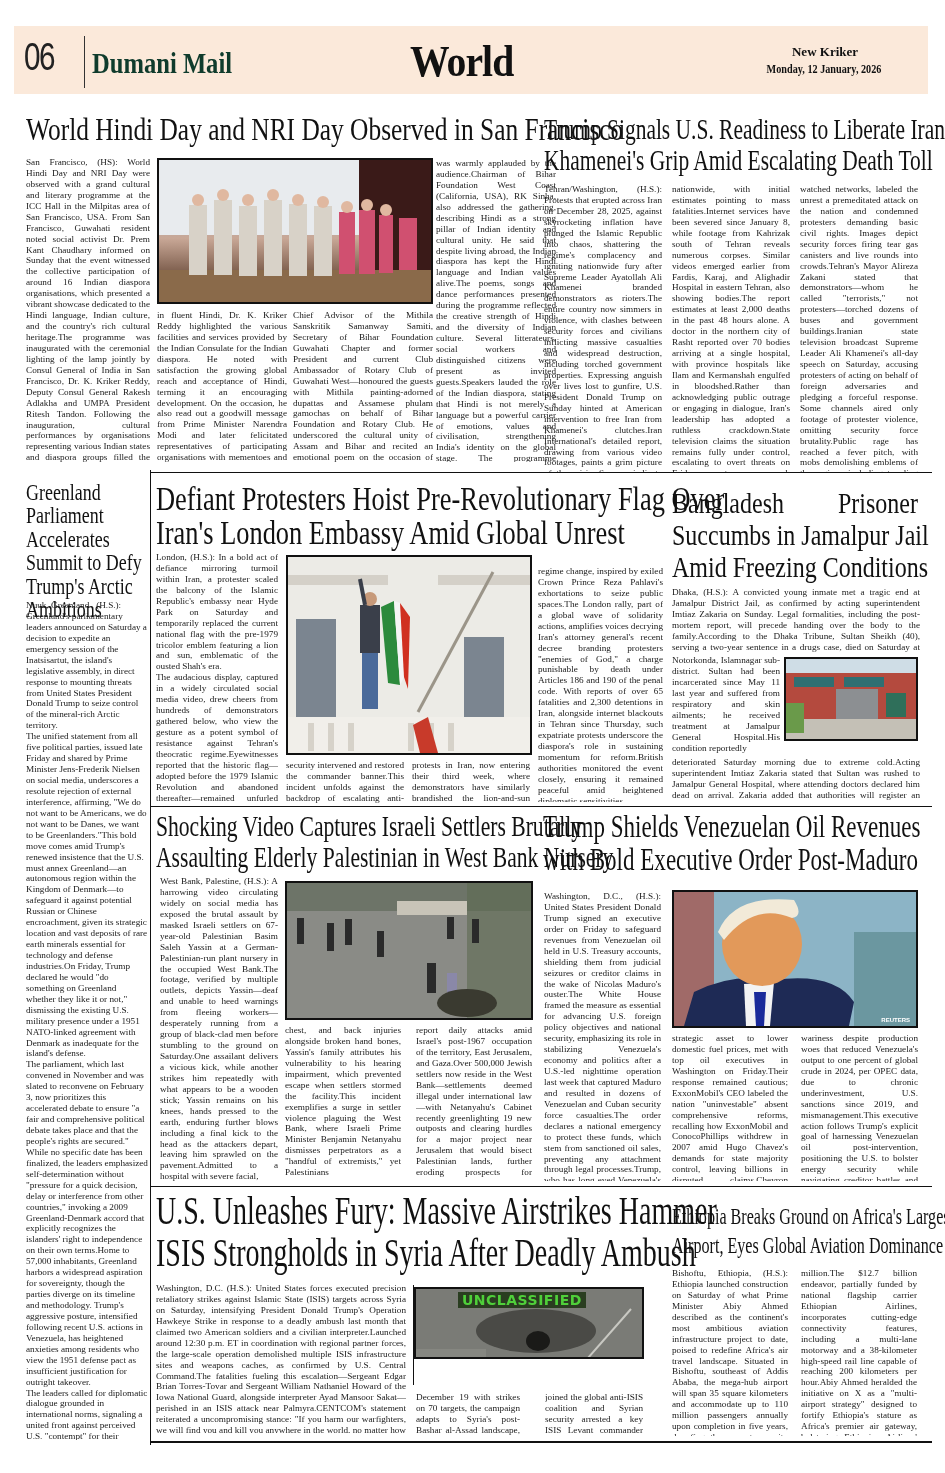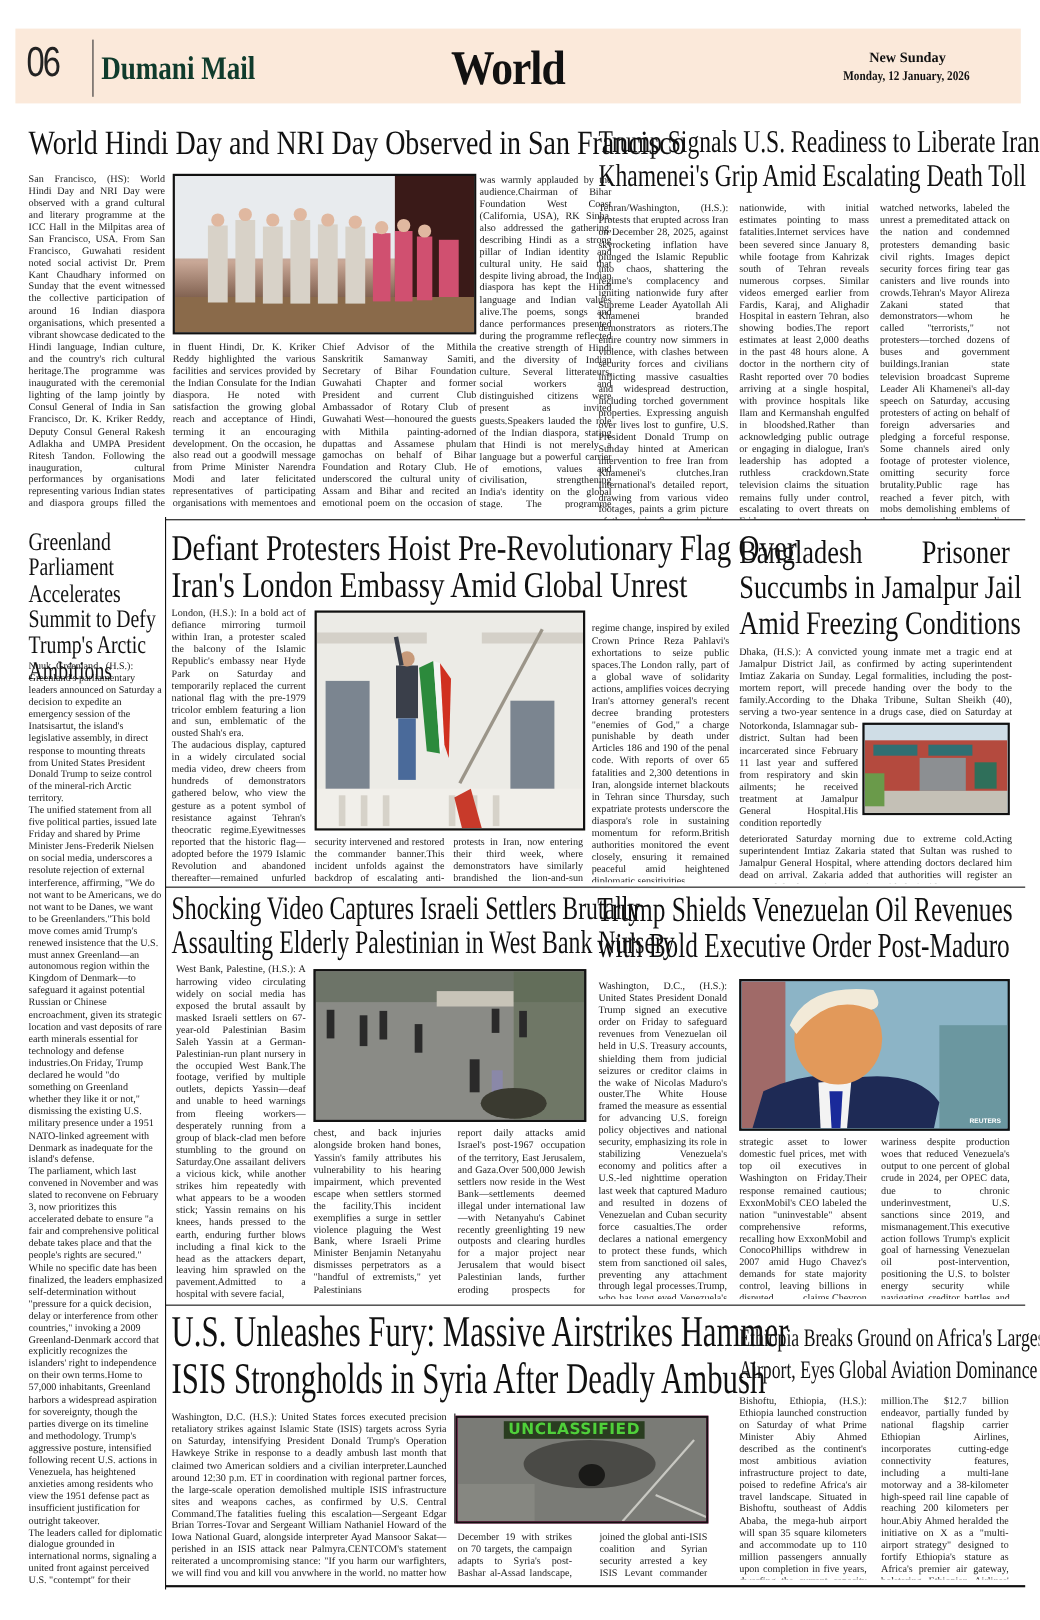--- a/index.html
+++ b/index.html
@@ -20,21 +20,21 @@
 .vrule{background:#111;width:1px}
 </style>
 </head>
 <body>
 
 <div class="abs masthead"></div>
 <div class="abs pgno">06</div>
 <div class="abs mh-div"></div>
 <div class="abs paper">Dumani Mail</div>
 <div class="abs section">World</div>
-<div class="abs city">New Sunday</div>
+<div class="abs city">New Kriker</div>
 <div class="abs date">Monday, 12 January, 2026</div>
 
 <div class="abs hl" style="left:26px;top:114px;font-size:31px;transform:scaleX(.82)">World Hindi Day and NRI Day Observed in San Francisco</div>
 <div class="abs body" style="left:26px;top:157px;width:124px;height:305px">San Francisco, (HS): World Hindi Day and NRI Day were observed with a grand cultural and literary programme at the ICC Hall in the Milpitas area of San Francisco, USA. From San Francisco, Guwahati resident noted social activist Dr. Prem Kant Chaudhary informed on Sunday that the event witnessed the collective participation of around 16 Indian diaspora organisations, which presented a vibrant showcase dedicated to the Hindi language, Indian culture, and the country's rich cultural heritage.The programme was inaugurated with the ceremonial lighting of the lamp jointly by Consul General of India in San Francisco, Dr. K. Kriker Reddy, Deputy Consul General Rakesh Adlakha and UMPA President Ritesh Tandon. Following the inauguration, cultural performances by organisations representing various Indian states and diaspora groups filled the auditorium with the colours and spirit of Indian tradition.Addressing the gathering</div>
 <div class="abs pic" style="left:157px;top:158px;width:276px;height:146px;background:linear-gradient(180deg,#4d5966 0%,#9aa4b0 30%,#c9a897 55%,#7a5b4a 80%,#6b4a36 100%)">
   <svg width="272" height="142" viewBox="0 0 272 142">
     <rect x="0" y="0" width="272" height="75" fill="#e8ebee"></rect>
     <rect x="200" y="0" width="72" height="142" fill="#3a1a18"></rect>
     <rect x="0" y="110" width="272" height="32" fill="#8a6a4a"></rect>
     <g fill="#d8d2c8">
@@ -115,21 +115,21 @@
   </svg>
 </div>
 <div class="abs body" style="left:286px;top:760px;width:118px;height:44px">security intervened and restored the commander banner.This incident unfolds against the backdrop of escalating anti-government</div>
 <div class="abs body" style="left:412px;top:760px;width:118px;height:44px">protests in Iran, now entering their third week, where demonstrators have similarly brandished the lion-and-sun motif alongside calls for</div>
 <div class="abs body" style="left:538px;top:566px;width:125px;height:236px">regime change, inspired by exiled Crown Prince Reza Pahlavi's exhortations to seize public spaces.The London rally, part of a global wave of solidarity actions, amplifies voices decrying Iran's attorney general's recent decree branding protesters "enemies of God," a charge punishable by death under Articles 186 and 190 of the penal code. With reports of over 65 fatalities and 2,300 detentions in Iran, alongside internet blackouts in Tehran since Thursday, such expatriate protests underscore the diaspora's role in sustaining momentum for reform.British authorities monitored the event closely, ensuring it remained peaceful amid heightened diplomatic sensitivities.</div>
 
 <div class="abs hl" style="left:672px;top:487px;font-size:30px;transform:scaleX(.8);word-spacing:60px">Bangladesh Prisoner</div>
 <div class="abs hl" style="left:672px;top:519px;font-size:30px;transform:scaleX(.8)">Succumbs in Jamalpur Jail</div>
 <div class="abs hl" style="left:672px;top:551px;font-size:30px;transform:scaleX(.8)">Amid Freezing Conditions</div>
 <div class="abs body" style="left:672px;top:587px;width:248px;height:66px">Dhaka, (H.S.): A convicted young inmate met a tragic end at Jamalpur District Jail, as confirmed by acting superintendent Imtiaz Zakaria on Sunday. Legal formalities, including the post-mortem report, will precede handing over the body to the family.According to the Dhaka Tribune, Sultan Sheikh (40), serving a two-year sentence in a drugs case, died on Saturday at the facility. His father, Chatku Sheikh, resides in</div>
-<div class="abs body" style="left:672px;top:655px;width:108px;height:100px">Notorkonda, Islamnagar sub-district. Sultan had been incarcerated since February 11 last year and suffered from respiratory and skin ailments; he received treatment at Jamalpur General Hospital.His condition reportedly</div>
+<div class="abs body" style="left:672px;top:655px;width:108px;height:100px">Notorkonda, Islamnagar sub-district. Sultan had been incarcerated since May 11 last year and suffered from respiratory and skin ailments; he received treatment at Jamalpur General Hospital.His condition reportedly</div>
 <div class="abs pic" style="left:784px;top:657px;width:134px;height:84px;background:#c9d4dc">
   <svg width="130" height="80" viewBox="0 0 130 80">
     <rect x="0" y="0" width="130" height="80" fill="#cfdde6"></rect>
     <rect x="0" y="14" width="130" height="46" fill="#b44a3e"></rect>
     <rect x="8" y="18" width="40" height="10" fill="#2f6f72"></rect>
     <rect x="58" y="18" width="40" height="10" fill="#2f6f72"></rect>
     <rect x="50" y="30" width="42" height="30" fill="#8c8f92"></rect>
     <rect x="100" y="34" width="20" height="24" fill="#2f6f5a"></rect>
     <rect x="0" y="60" width="130" height="20" fill="#c4c0b6"></rect>
     <rect x="0" y="44" width="18" height="30" fill="#6a9a4a"></rect>
@@ -182,21 +182,21 @@
 </div>
 <div class="abs body" style="left:672px;top:1033px;width:116px;height:148px">strategic asset to lower domestic fuel prices, met with top oil executives in Washington on Friday.Their response remained cautious; ExxonMobil's CEO labeled the nation "uninvestable" absent comprehensive reforms, recalling how ExxonMobil and ConocoPhillips withdrew in 2007 amid Hugo Chavez's demands for state majority control, leaving billions in disputed claims.Chevron remains the sole U.S. firm licensed to operate there, underscoring the industry's</div>
 <div class="abs body" style="left:801px;top:1033px;width:117px;height:148px">wariness despite production woes that reduced Venezuela's output to one percent of global crude in 2024, per OPEC data, due to chronic underinvestment, U.S. sanctions since 2019, and mismanagement.This executive action follows Trump's explicit goal of harnessing Venezuelan oil post-intervention, positioning the U.S. to bolster energy security while navigating creditor battles and reconstruction challenges in the oil-rich South American country.</div>
 
 <div class="abs rule" style="left:150px;top:1186px;width:782px;height:1px"></div>
 
 <div class="abs hl" style="left:156px;top:1190px;font-size:40px;transform:scaleX(.7)">U.S. Unleashes Fury: Massive Airstrikes Hammer</div>
 <div class="abs hl" style="left:156px;top:1232px;font-size:40px;transform:scaleX(.7)">ISIS Strongholds in Syria After Deadly Ambush</div>
 <div class="abs body" style="left:156px;top:1283px;width:250px;height:150px">Washington, D.C. (H.S.): United States forces executed precision retaliatory strikes against Islamic State (ISIS) targets across Syria on Saturday, intensifying President Donald Trump's Operation Hawkeye Strike in response to a deadly ambush last month that claimed two American soldiers and a civilian interpreter.Launched around 12:30 p.m. ET in coordination with regional partner forces, the large-scale operation demolished multiple ISIS infrastructure sites and weapons caches, as confirmed by U.S. Central Command.The fatalities fueling this escalation—Sergeant Edgar Brian Torres-Tovar and Sergeant William Nathaniel Howard of the Iowa National Guard, alongside interpreter Ayad Mansoor Sakat—perished in an ISIS attack near Palmyra.CENTCOM's statement reiterated a uncompromising stance: "If you harm our warfighters, we will find you and kill you anywhere in the world, no matter how hard you try to evade justice."Initiated</div>
 <div class="abs vrule" style="left:413px;top:1285px;height:100px"></div>
-<div class="abs pic" style="left:414px;top:1287px;width:230px;height:98px;background:#ec4899">
+<div class="abs pic" style="left:414px;top:1287px;width:230px;height:72px;background:#4d7c0f">
   <svg width="226" height="94" viewBox="0 0 226 94">
     <rect x="0" y="0" width="226" height="94" fill="#7a7b76"></rect>
     <ellipse cx="120" cy="42" rx="60" ry="22" fill="#4a4a46"></ellipse>
     <ellipse cx="122" cy="52" rx="12" ry="10" fill="#1a1a18"></ellipse>
     <line x1="150" y1="94" x2="215" y2="20" stroke="#c8c8c2" stroke-width="2"></line>
     <line x1="180" y1="70" x2="226" y2="90" stroke="#c8c8c2" stroke-width="2"></line>
     <rect x="0" y="60" width="70" height="34" fill="#8e8f88" opacity=".6"></rect>
   </svg>
   <div class="abs" style="left:42px;top:3px;padding:0 4px;background:#2a3d20;color:#4fd03a;font-family:'DejaVu Sans',sans-serif;font-weight:bold;font-size:14px;letter-spacing:.5px">UNCLASSIFIED</div>
 </div>

